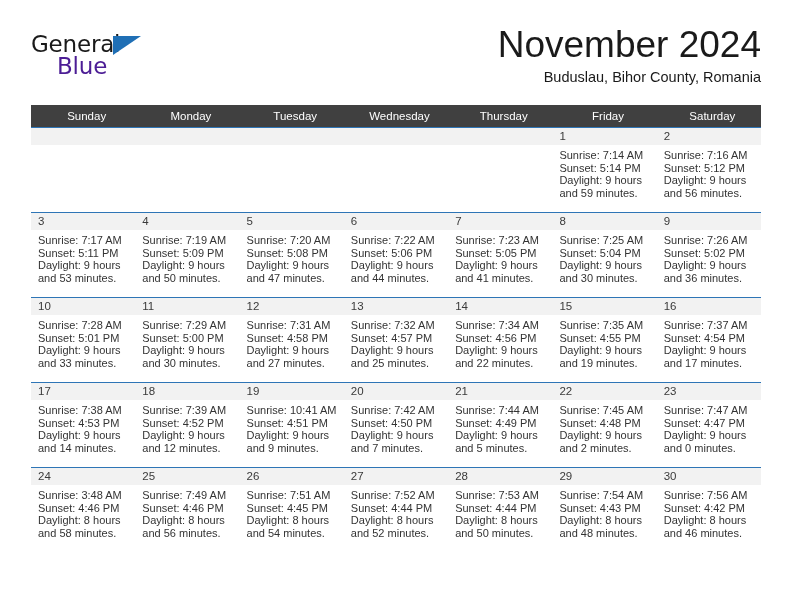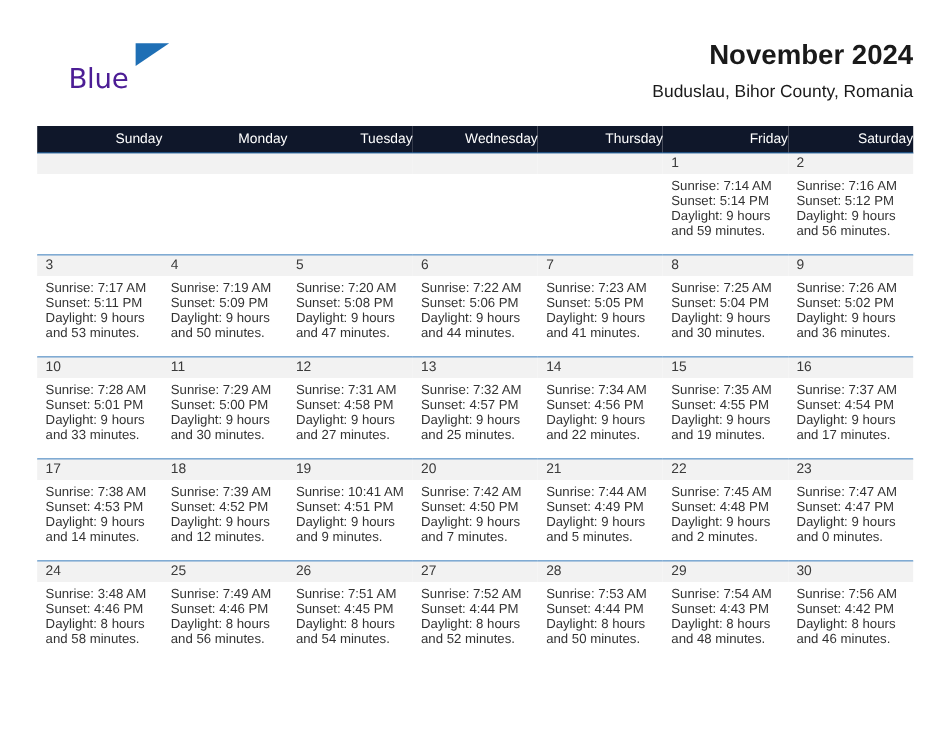--- a/index.html
+++ b/index.html
@@ -68,22 +68,22 @@
     border-bottom: 19px solid transparent;
   }
 
   .title-block {
     position: absolute;
     right: 0;
     top: 0;
     text-align: right;
   }
   .cal-title {
-    font-size: 23px;
-    font-weight: 700;
+    font-size: 37px;
+    font-weight: 400;
     color: #1a1a1a;
     line-height: 34px;
     white-space: nowrap;
   }
   .cal-subtitle {
     margin-top: 7px;
     font-size: 14.5px;
     font-weight: 400;
     color: #1a1a1a;
     line-height: 17px;
@@ -94,25 +94,25 @@
   
   .calendar {
     position: absolute;
     left: 31px;
     top: 105px;
     width: 730px;
     border-collapse: collapse;
     table-layout: fixed;
   }
   .calendar th {
-    background: #0f172a;
+    background: #404040;
     color: #ffffff;
     font-size: 11.5px;
     font-weight: 400;
-    text-align: right;
+    text-align: center;
     padding: 5px 0 5px 7px;
     height: 10px;
     border: none;
   }
   .calendar td {
     vertical-align: top;
     padding: 0;
     border: none;
     border-top: 1px solid #2e75b6;
     width: 104.28px;
@@ -149,20 +149,21 @@
   }
 </style>
 </head>
 <body>
 
 <div class="page">
 
   <div class="header">
 
     <div class="logo">
+      <span class="logo-general">General</span>
       <span class="logo-triangle"></span>
       <span class="logo-blue">Blue</span>
     </div>
 
     <div class="title-block">
       <div class="cal-title">November 2024</div>
       <div class="cal-subtitle">Buduslau, Bihor County, Romania</div>
     </div>
 
   </div>

